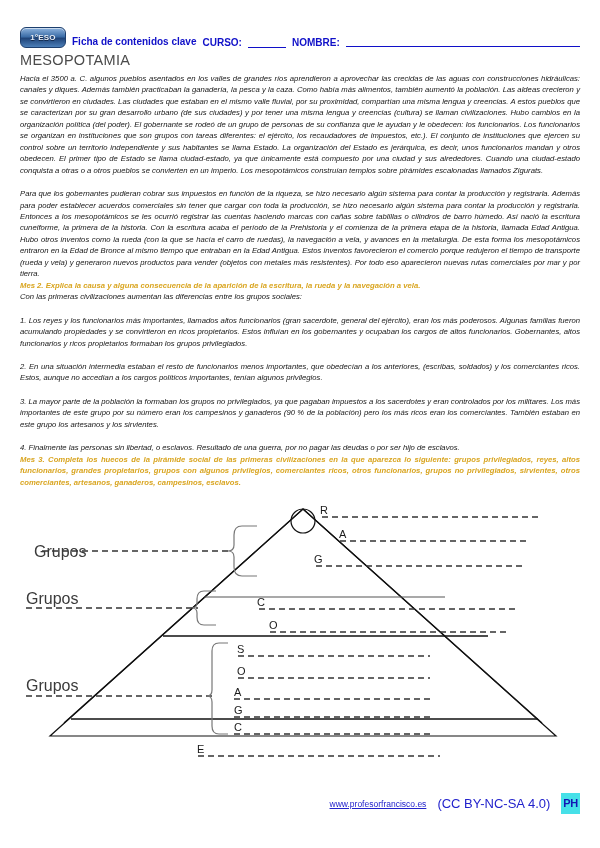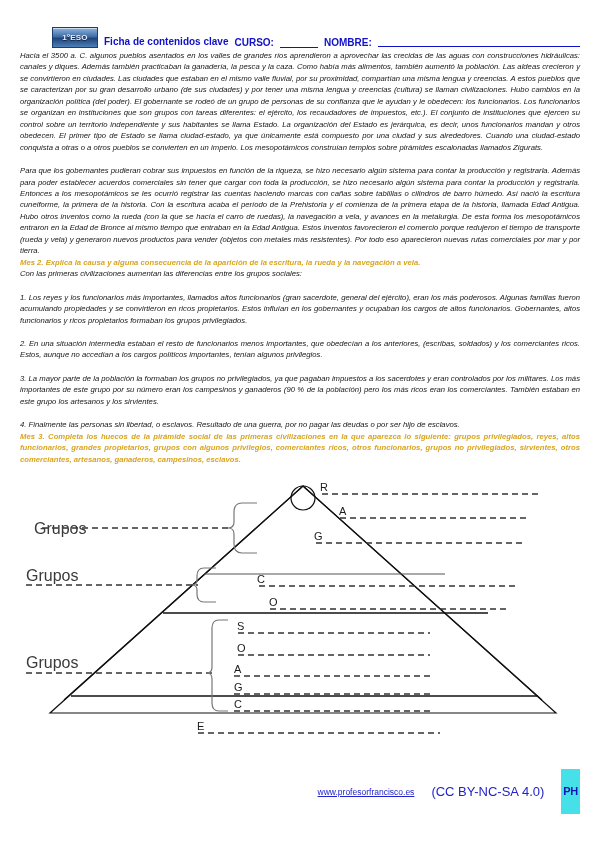--- a/index.html
+++ b/index.html
@@ -29,29 +29,28 @@
   .header-row {
     display: flex;
     align-items: flex-end;
     gap: 6px;
     height: 26px;
     margin-bottom: 2px;
   }
   .badge {
     width: 44px;
     height: 19px;
-    border-radius: 0;
+    border-radius: 6px;
     background: linear-gradient(180deg,#8fb4de 0%, #3d6ea8 45%, #20457a 55%, #4c7fb8 100%);
     border: 1px solid #1d3f6e;
     display: flex;
     align-items: center;
     justify-content: center;
     box-shadow: inset 0 1px 0 rgba(255,255,255,.55);
     flex: 0 0 auto;
-    margin-left: 32px;
   }
   .badge-text {
     font-size: 8px;
     font-weight: bold;
     color: #e8eef7;
     letter-spacing: .2px;
     text-shadow: 0 1px 0 #13294a;
   }
   .hdr-sub {
     font-size: 10px;
@@ -136,59 +135,60 @@
 
   
   .footer {
     position: absolute;
     left: 20px;
     right: 20px;
     bottom: 34px;
     display: flex;
     align-items: center;
     justify-content: flex-end;
-    gap: 17px;
+    gap: 11px;
   }
   .footer-link {
     font-size: 8.5px;
     color: #2222cc;
     text-decoration: underline;
     white-space: nowrap;
   }
   .footer-lic {
     font-size: 13px;
     color: #2222cc;
     white-space: nowrap;
   }
   .ph-logo {
     background: #46e0e8;
     color: #1414b4;
     font-size: 11px;
     font-weight: bold;
-    padding: 16px 2px;
+    padding: 4px 2px;
     line-height: 13px;
     letter-spacing: -.3px;
   }
 </style>
 </head>
 <body>
 
 <div class="page">
 
   <div class="header-row">
     <div class="badge">
       <span class="badge-text">1ºESO</span>
     </div>
     <span class="hdr-sub">Ficha de contenidos clave</span>
     <span class="hdr-field">CURSO:</span>
     <span class="hdr-blank-s"></span>
     <span class="hdr-field">NOMBRE:</span>
     <span class="hdr-blank-l"></span>
   </div>
 
+  <div class="doc-title">MESOPOTAMIA</div>
 
   <p class="para">Hacia el 3500 a. C. algunos pueblos asentados en los valles de grandes ríos aprendieron a aprovechar las crecidas de las aguas con construcciones hidráulicas: canales y diques. Además también practicaban la ganadería, la pesca y la caza. Como había más alimentos, también aumentó la población. Las aldeas crecieron y se convirtieron en ciudades. Las ciudades que estaban en el mismo valle fluvial, por su proximidad, compartían una misma lengua y creencias. A estos pueblos que se caracterizan por su gran desarrollo urbano (de sus ciudades) y por tener una misma lengua y creencias (cultura) se llaman civilizaciones. Hubo cambios en la organización política (del poder). El gobernante se rodeó de un grupo de personas de su confianza que le ayudan y le obedecen: los funcionarios. Los funcionarios se organizan en instituciones que son grupos con tareas diferentes: el ejército, los recaudadores de impuestos, etc.). El conjunto de instituciones que ejercen su control sobre un territorio independiente y sus habitantes se llama Estado. La organización del Estado es jerárquica, es decir, unos funcionarios mandan y otros obedecen. El primer tipo de Estado se llama ciudad-estado, ya que únicamente está compuesto por una ciudad y sus alrededores. Cuando una ciudad-estado conquista a otras o a otros pueblos se convierten en un imperio. Los mesopotámicos construían templos sobre pirámides escalonadas llamados Zigurats.</p>
 
 
   <p class="para">Para que los gobernantes pudieran cobrar sus impuestos en función de la riqueza, se hizo necesario algún sistema para contar la producción y registrarla. Además para poder establecer acuerdos comerciales sin tener que cargar con toda la producción, se hizo necesario algún sistema para contar la producción y registrarla. Entonces a los mesopotámicos se les ocurrió registrar las cuentas haciendo marcas con cañas sobre tablillas o cilindros de barro húmedo. Así nació la escritura cuneiforme, la primera de la historia. Con la escritura acaba el período de la Prehistoria y el comienza de la primera etapa de la historia, llamada Edad Antigua. Hubo otros inventos como la rueda (con la que se hacía el carro de ruedas), la navegación a vela, y avances en la metalurgia. De esta forma los mesopotámicos entraron en la Edad de Bronce al mismo tiempo que entraban en la Edad Antigua. Estos inventos favorecieron el comercio porque redujeron el tiempo de transporte (rueda y vela) y generaron nuevos productos para vender (objetos con metales más resistentes). Por todo eso aparecieron nuevas rutas comerciales por mar y por tierra.</p>
 
   <p class="task">Mes 2. Explica la causa y alguna consecuencia de la aparición de la escritura, la rueda y la navegación a vela.</p>
 
   <p class="para tight">Con las primeras civilizaciones aumentan las diferencias entre los grupos sociales:</p>
 

